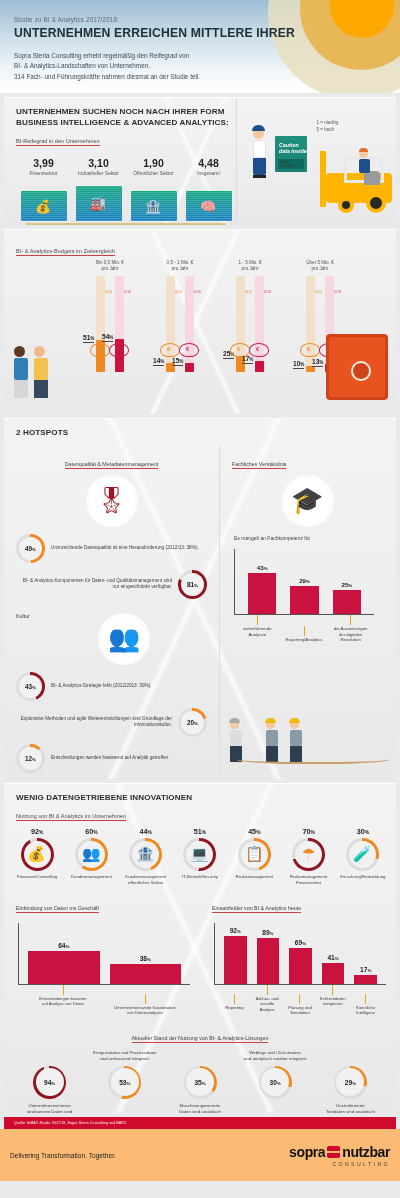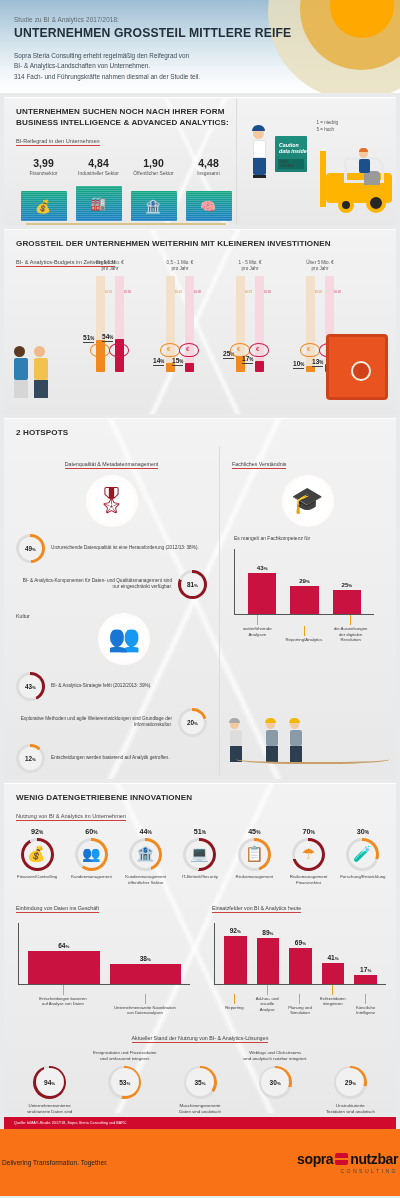--- a/index.html
+++ b/index.html
@@ -179,40 +179,40 @@
   .dr-col{flex:1;text-align:center;}
   .dr-top{font-size:4.4px;line-height:1.3;color:#3d3d3d;min-height:13px;}
   .dr-ring{width:33px;height:33px;border-radius:50%;margin:3px auto 0 auto;display:flex;align-items:center;justify-content:center;position:relative;}
   .dr-ring::before{content:"";position:absolute;inset:2.5px;border-radius:50%;background:#f1f1f1;}
   .dr-ring span{z-index:2;font-size:6.6px;font-weight:bold;color:#222;}
   .dr-ring span i{font-style:normal;font-size:4.4px;}
   .dr-bot{font-size:4.4px;line-height:1.3;color:#3d3d3d;margin-top:4px;}
 
   
   .source{margin:4px 4px 0 4px;background:#cf0a2c;color:#fff;font-size:3.6px;padding:4px 0 4px 10px;letter-spacing:.1px;}
-  .footer{height:67px;background:#f97316;display:flex;align-items:center;justify-content:space-between;padding:0 2px;}
+  .footer{height:52px;background:#fdba74;display:flex;align-items:center;justify-content:space-between;padding:0 10px;}
   .f-claim{font-size:6.6px;color:#222;}
   .logo-main{display:flex;align-items:center;font-size:14px;font-weight:bold;color:#111;letter-spacing:-.4px;}
   .logo-mark{width:13px;height:12px;margin:0 2px;position:relative;}
   .logo-mark::before{content:"";position:absolute;left:0;top:0;width:13px;height:5px;background:#cf0a2c;border-radius:2px 2px 0 0;}
   .logo-mark::after{content:"";position:absolute;left:0;bottom:0;width:13px;height:5px;background:#cf0a2c;border-radius:0 0 2px 2px;}
   .logo-sub{font-size:5.2px;letter-spacing:2.4px;color:#444;text-align:right;margin-top:1px;}
 </style>
 </head>
 <body>
 
 <div class="page">
 
   <div class="header">
     <div class="sunburst sun1"></div>
     <div class="sunburst sun2"></div>
     <div class="sunburst sun3"></div>
     <div class="hdr-txt">
       <div class="hdr-kicker">Studie zu BI &amp; Analytics 2017/2018:</div>
-      <div class="hdr-title">UNTERNEHMEN GROSSTEIL MITTLERE REIFE</div>
+      <div class="hdr-title">UNTERNEHMEN ERREICHEN MITTLERE IHRER</div>
       <div class="hdr-body">
         <div>Sopra Steria Consulting erhebt regelmäßig den Reifegrad von</div>
         <div>BI- &amp; Analytics-Landschaften von Unternehmen.</div>
         <div>314 Fach- und Führungskräfte nahmen diesmal an der Studie teil.</div>
       </div>
     </div>
   </div>
 
   <div class="card s1">
     <div class="s1-left">
@@ -220,21 +220,21 @@
         <div>UNTERNEHMEN SUCHEN NOCH NACH IHRER FORM</div>
         <div>BUSINESS INTELLIGENCE &amp; ADVANCED ANALYTICS:</div>
       </div>
       <div class="sec-sub">BI-Reifegrad in den Unternehmen</div>
       <div class="bi-vals" id="bi-vals">
           <div class="bi-col">
             <div class="bi-num">3,99</div>
             <div class="bi-lab">Finanzsektor</div>
           </div>
           <div class="bi-col">
-            <div class="bi-num">4,84</div>
+            <div class="bi-num">3,10</div>
             <div class="bi-lab">Industrieller Sektor</div>
           </div>
           <div class="bi-col">
             <div class="bi-num">1,90</div>
             <div class="bi-lab">Öffentlicher Sektor</div>
           </div>
           <div class="bi-col">
             <div class="bi-num">4,48</div>
             <div class="bi-lab">Insgesamt</div>
           </div>
@@ -285,21 +285,20 @@
               <div class="d-body"></div>
             </div>
           <div class="t-wheel t-w1"></div>
             <div class="t-wheel t-w2"></div>
         </div>
       </div>
     </div>
   </div>
 
   <div class="card s2">
-    <div class="sec-title">GROSSTEIL DER UNTERNEHMEN WEITERHIN MIT KLEINEREN INVESTITIONEN</div>
     <div class="sec-sub">BI- &amp; Analytics-Budgets im Zeitvergleich</div>
     <div class="budget-row" id="budget-row">
         <div class="bgroup">
           <div class="bgroup-lab">Bis 0,5 Mio. €<br>pro Jahr</div>
           <div class="tubes">
             <div class="tube t-old">
               <div class="tube-bg"></div>
               <div class="fill" style="height:32px"></div>
               <div class="pct" style="bottom:29px">51<i>%</i></div>
               <div class="moneybag">

